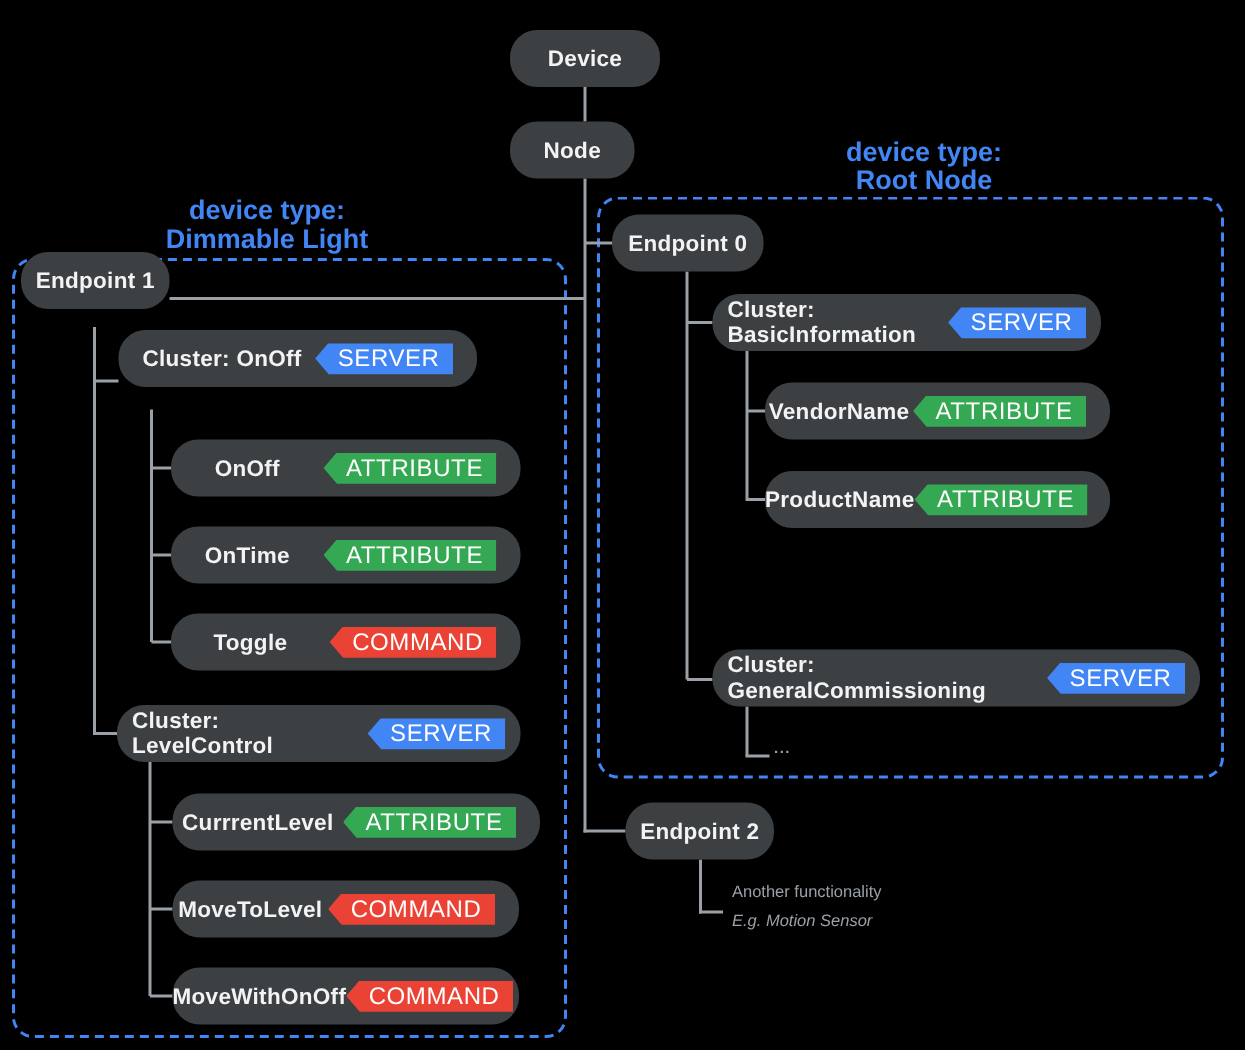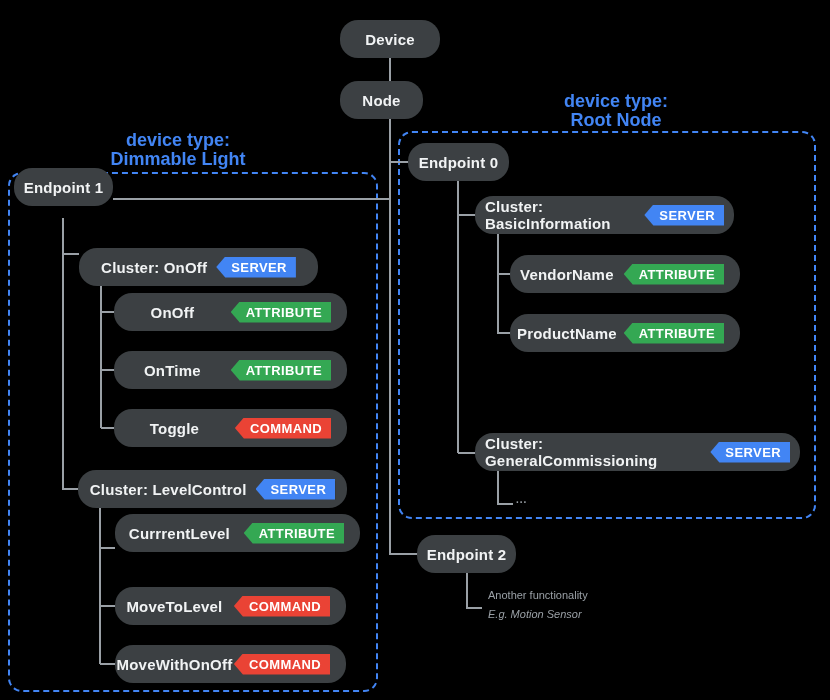--- a/index.html
+++ b/index.html
@@ -18,21 +18,21 @@
     position:absolute;height:38px;background:var(--box);border-radius:18px;
     display:flex;align-items:center;color:var(--ink);
     font-size:15px;font-weight:bold;letter-spacing:.2px;box-sizing:border-box;
   }
   .box.plain{justify-content:center;}
   .box.cluster{justify-content:center;gap:9px;padding:0 10px;}
   .box.row{padding-right:16px;}
   .box.row .lbl{flex:1;text-align:center;}
   
   .badge{
-    flex:0 0 auto;color:#fff;font-size:13px;font-weight:bold;letter-spacing:.4px;
+    flex:0 0 auto;color:#fff;font-size:16px;font-weight:normal;letter-spacing:.4px;
     padding:4px 9px 4px 15px;line-height:13px;
     clip-path:polygon(9px 0,100% 0,100% 100%,9px 100%,0 50%);
     filter:drop-shadow(2px 2px 0 rgba(0,0,0,.45));
     white-space:nowrap;
   }
   .badge.server{background:var(--accent);}
   .badge.attribute{background:var(--green);}
   .badge.command{background:var(--red);}
   
   .group{
@@ -113,42 +113,42 @@
   <div class="box plain" style="left:408px;top:143px;width:101px">
     <span>Endpoint 0</span>
   </div>
   <div class="box plain" style="left:14px;top:168px;width:99px">
     <span>Endpoint 1</span>
   </div>
   <div class="box plain" style="left:417px;top:535px;width:99px">
     <span>Endpoint 2</span>
   </div>
 
-  <div class="box cluster" style="left:79px;top:248px;width:239px">
+  <div class="box cluster" style="left:79px;top:220px;width:239px">
     <span class="lbl">Cluster: OnOff</span>
     <span class="badge server">SERVER</span>
   </div>
   <div class="box row" style="left:114px;top:293px;width:233px">
     <span class="lbl">OnOff</span>
     <span class="badge attribute">ATTRIBUTE</span>
   </div>
   <div class="box row" style="left:114px;top:351px;width:233px">
     <span class="lbl">OnTime</span>
     <span class="badge attribute">ATTRIBUTE</span>
   </div>
   <div class="box row" style="left:114px;top:409px;width:233px">
     <span class="lbl">Toggle</span>
     <span class="badge command">COMMAND</span>
   </div>
 
   <div class="box cluster" style="left:78px;top:470px;width:269px">
     <span class="lbl">Cluster: LevelControl</span>
     <span class="badge server">SERVER</span>
   </div>
-  <div class="box row" style="left:115px;top:514px;width:245px">
+  <div class="box row" style="left:115px;top:529px;width:245px">
     <span class="lbl">CurrrentLevel</span>
     <span class="badge attribute">ATTRIBUTE</span>
   </div>
   <div class="box row" style="left:115px;top:587px;width:231px">
     <span class="lbl">MoveToLevel</span>
     <span class="badge command">COMMAND</span>
   </div>
   <div class="box row" style="left:115px;top:645px;width:231px">
     <span class="lbl">MoveWithOnOff</span>
     <span class="badge command">COMMAND</span>

